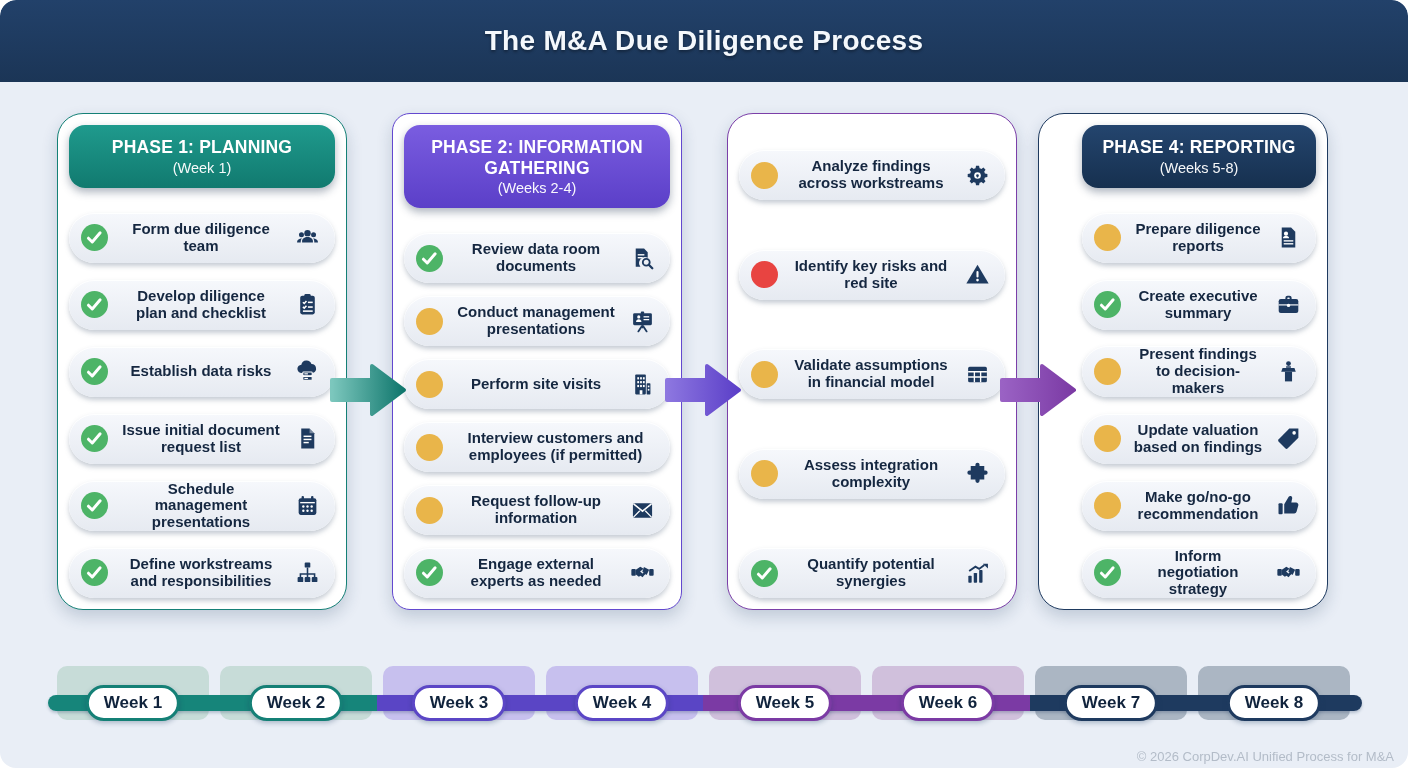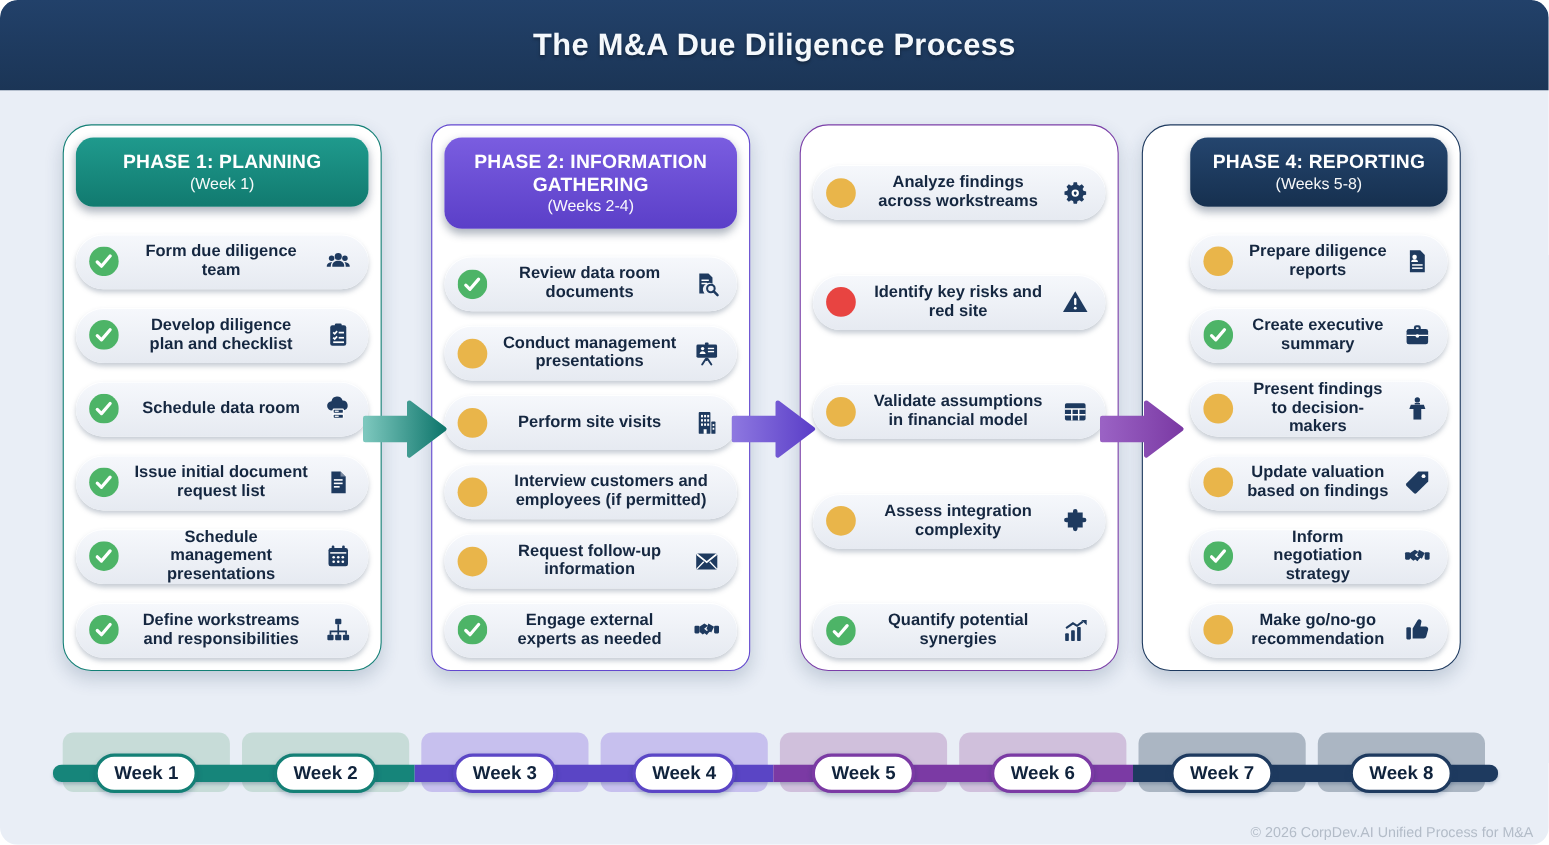--- a/index.html
+++ b/index.html
@@ -89,21 +89,21 @@
               </svg>
             </span>
           </div>
           <div class="task">
             <div class="status">
               <svg viewBox="0 0 24 24">
                 <circle cx="12" cy="12" r="12" fill="#4db467"></circle>
                 <path d="M6.6 12.6l3.4 3.4 7-8.2" fill="none" stroke="#fff" stroke-width="2.6" stroke-linecap="round" stroke-linejoin="round"></path>
               </svg>
             </div>
-            <div class="task-label">Schedule data room</div>
+            <div class="task-label">Establish data risks</div>
             <span class="ticon">
               <svg viewBox="0 0 24 24" fill="currentColor" xmlns="http://www.w3.org/2000/svg">
                 <path d="M6.5 13.5a4 4 0 01-.4-8 5 5 0 019.7-.6 4.3 4.3 0 011.7 8.3z"></path>
                 <rect x="7.5" y="12.4" width="9" height="3.6" rx="0.8" stroke="#fff" stroke-width="1"></rect>
                 <rect x="7.5" y="16.8" width="9" height="3.6" rx="0.8" stroke="#fff" stroke-width="1"></rect>
                 <rect x="9" y="13.7" width="3.4" height="1.1" fill="#fff"></rect>
                 <rect x="9" y="18.1" width="3.4" height="1.1" fill="#fff"></rect>
               </svg>
             </span>
           </div>
@@ -379,43 +379,43 @@
             <div class="status" style="background: rgb(233, 181, 74);"></div>
             <div class="task-label">Update valuation based on findings</div>
             <span class="ticon">
               <svg viewBox="0 0 24 24" fill="currentColor" xmlns="http://www.w3.org/2000/svg">
                 <path d="M12.8 2.5h8.7v8.7L11.3 21.4a1.7 1.7 0 01-2.4 0l-6.3-6.3a1.7 1.7 0 010-2.4z"></path>
                 <circle cx="17.4" cy="6.6" r="1.7" fill="#fff"></circle>
               </svg>
             </span>
           </div>
           <div class="task">
+            <div class="status" style="background: rgb(233, 181, 74);"></div>
+            <div class="task-label">Make go/no-go recommendation</div>
+            <span class="ticon">
+              <svg viewBox="0 0 24 24" fill="currentColor" xmlns="http://www.w3.org/2000/svg">
+                <rect x="2.4" y="9.8" width="4" height="10.7" rx="1"></rect>
+                <path d="M7.9 19.6v-8.8l4.3-7.2a1.9 1.9 0 013.4 1.2l-.9 4.3h4.5a2.3 2.3 0 012.2 2.9l-1.7 6a2.3 2.3 0 01-2.2 1.6H9.4z"></path>
+              </svg>
+            </span>
+          </div>
+          <div class="task">
             <div class="status">
               <svg viewBox="0 0 24 24">
                 <circle cx="12" cy="12" r="12" fill="#4db467"></circle>
                 <path d="M6.6 12.6l3.4 3.4 7-8.2" fill="none" stroke="#fff" stroke-width="2.6" stroke-linecap="round" stroke-linejoin="round"></path>
               </svg>
             </div>
             <div class="task-label">Inform negotiation strategy</div>
             <span class="ticon">
               <svg viewBox="0 0 24 24" fill="currentColor" xmlns="http://www.w3.org/2000/svg">
                 <rect x="1.3" y="8.6" width="4.3" height="6.6" rx="1"></rect>
                 <rect x="18.4" y="8.6" width="4.3" height="6.6" rx="1"></rect>
                 <path d="M5.6 9.4l4.3-2.9 3.2 2-3.4 2.6 2.3 1.9 1.8-1.3 1.4 1.5-1.8 1.6-1.3 1.7-2-1.5-1.6 1.1-2.9-2.3z"></path>
                 <path d="M13.4 6.6l5 2.8-2.5 5-4.1-3.1z"></path>
-              </svg>
-            </span>
-          </div>
-          <div class="task">
-            <div class="status" style="background: rgb(233, 181, 74);"></div>
-            <div class="task-label">Make go/no-go recommendation</div>
-            <span class="ticon">
-              <svg viewBox="0 0 24 24" fill="currentColor" xmlns="http://www.w3.org/2000/svg">
-                <rect x="2.4" y="9.8" width="4" height="10.7" rx="1"></rect>
-                <path d="M7.9 19.6v-8.8l4.3-7.2a1.9 1.9 0 013.4 1.2l-.9 4.3h4.5a2.3 2.3 0 012.2 2.9l-1.7 6a2.3 2.3 0 01-2.2 1.6H9.4z"></path>
               </svg>
             </span>
           </div>
         </div>
       </div>
     </div>
   <div id="arrows">
       <div class="flow-arrow" style="left: 330px;"><svg viewBox="0 0 78 58" width="78" height="58">
           <defs>
             <linearGradient id="ag0" x1="0" y1="0" x2="1" y2="0">

